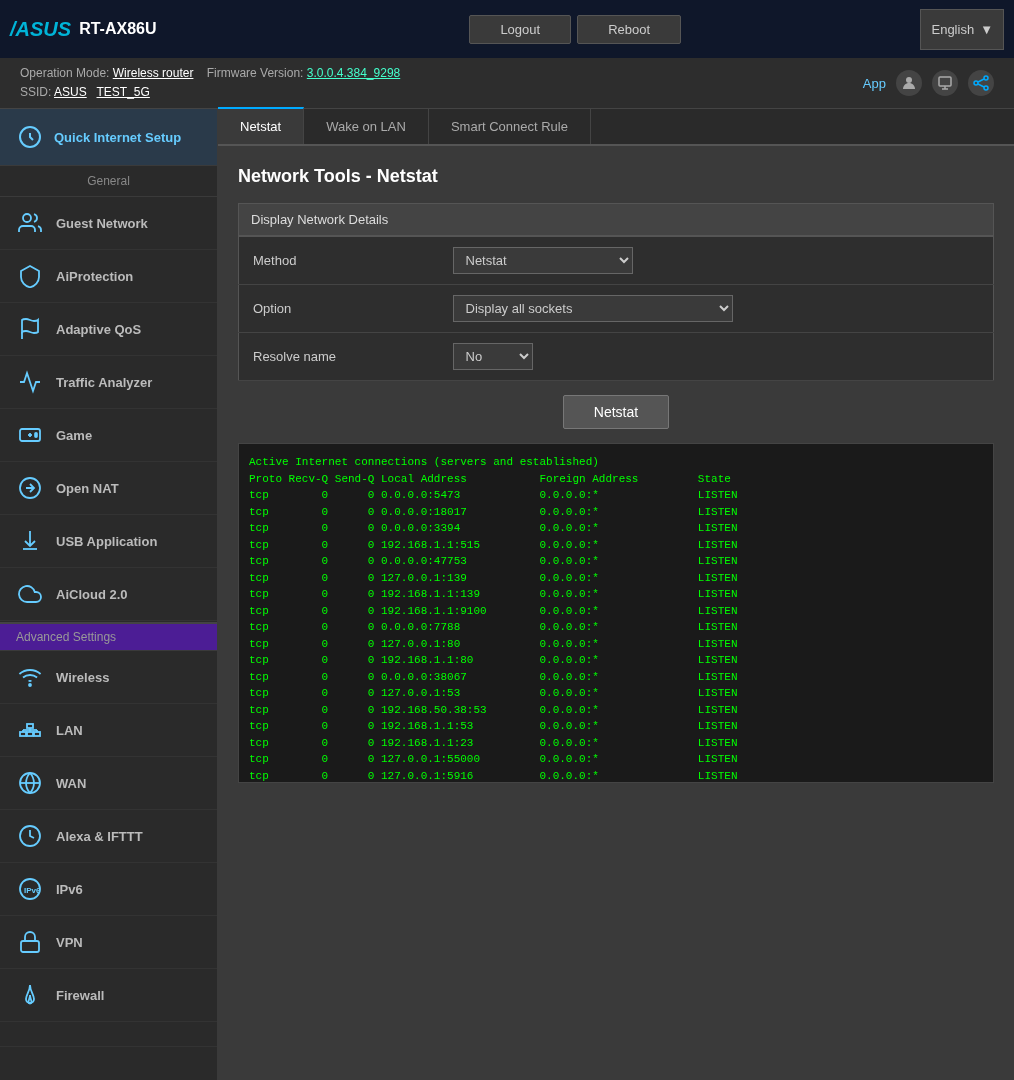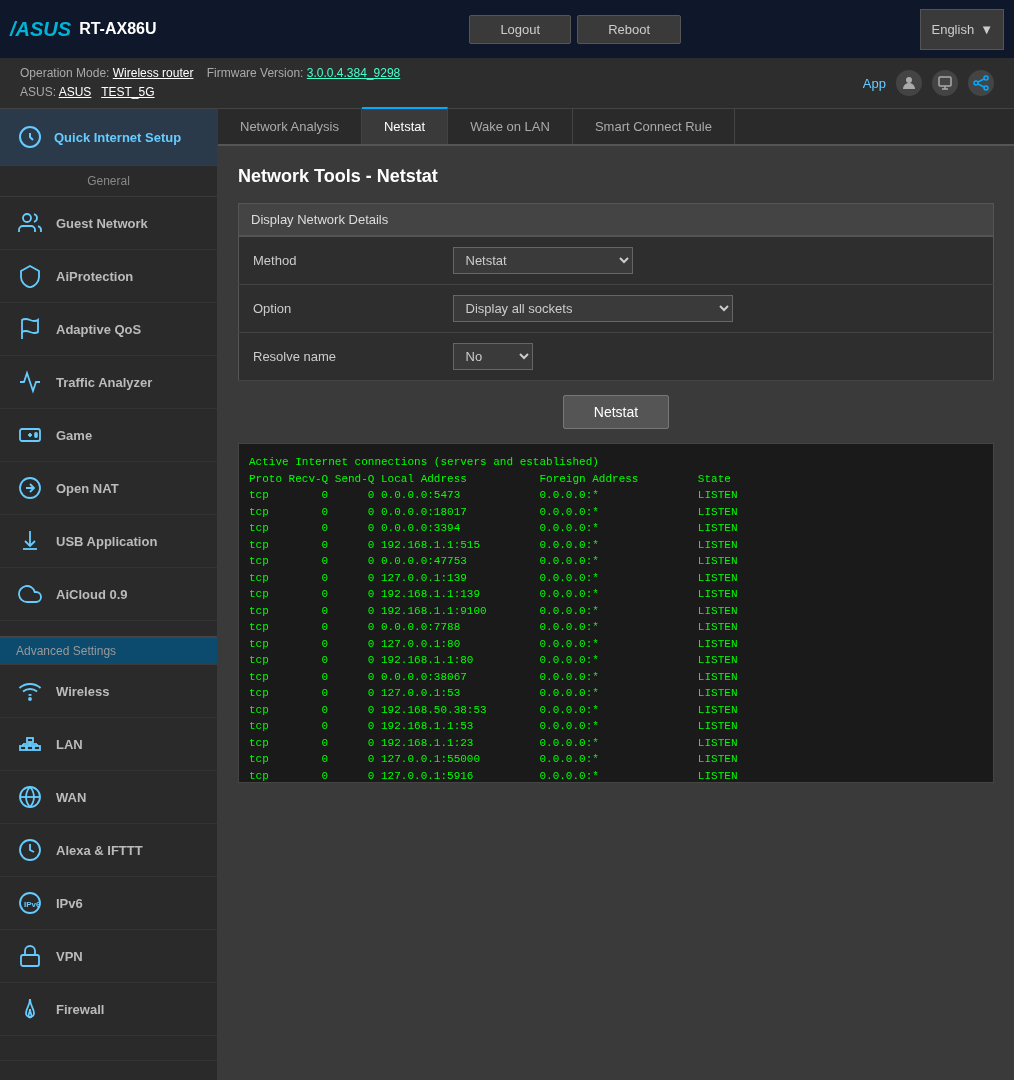--- a/index.html
+++ b/index.html
@@ -285,27 +285,27 @@
     }
     .output-area::-webkit-scrollbar-track {
       background: #333;
     }
     .output-area::-webkit-scrollbar-thumb {
       background: #666;
     }
 
     
     .adv-section {
-      background: #0c4a6e;
+      background: #4c1d95;
       padding: 6px 0 6px 16px;
       color: #999;
       font-size: 12px;
       border-bottom: 1px solid #3a3a3a;
       border-top: 2px solid #444;
-      margin-top: 15px;
+      margin-top: 1px;
     }
   </style>
 </head>
 <body>
 
 <div class="top-bar">
   <div class="logo-area">
     <span class="logo-asus">/ASUS</span>
     <span class="logo-model">RT-AX86U</span>
   </div>
@@ -324,21 +324,21 @@
 <div class="info-bar">
   <div>
     <div class="info-text">
       <span>Operation Mode:</span>
       <span style="color:#fff; text-decoration:underline;">Wireless router</span>
       &nbsp;&nbsp;
       <span>Firmware Version:</span>
       <span class="fw-link">3.0.0.4.384_9298</span>
     </div>
     <div class="info-text">
-      <span>ASUS:</span>
+      <span>SSID:</span>
       <span class="info-link">ASUS</span>
       &nbsp;
       <span class="info-link">TEST_5G</span>
     </div>
   </div>
   <div class="info-icons">
     <span class="app-label">App</span>
     <div class="icon-circle">
       <svg width="16" height="16" viewBox="0 0 16 16" fill="#aaa">
           <circle cx="8" cy="5" r="3"></circle>
@@ -453,21 +453,21 @@
       </div>
       <span>USB Application</span>
     </div>
 
     <div class="sidebar-item">
       <div class="sidebar-icon">
         <svg width="24" height="24" viewBox="0 0 24 24" fill="none" stroke="#6cf" stroke-width="1.8">
             <path d="M18 10h-1.26A8 8 0 1 0 9 20h9a5 5 0 0 0 0-10z"></path>
           </svg>
       </div>
-      <span>AiCloud 0.9</span>
+      <span>AiCloud 2.0</span>
     </div>
 
     <div class="adv-section">Advanced Settings</div>
 
     <div class="sidebar-item">
       <div class="sidebar-icon">
         <svg width="24" height="24" viewBox="0 0 24 24" fill="none" stroke="#6cf" stroke-width="1.8">
             <path d="M1.42 9a16 16 0 0 1 21.16 0"></path>
             <path d="M5 12.55a11 11 0 0 1 14.08 0"></path>
             <path d="M10.54 16.1a6 6 0 0 1 2.92 0"></path>
@@ -547,23 +547,20 @@
     <div class="sidebar-item">
       
       
     </div>
 
   </div>
 
   <div class="content-area">
 
     <div class="tab-bar">
-      <div class="tab">
-        <span>Network Analysis</span>
-      </div>
       <div class="tab active">
         <span>Netstat</span>
       </div>
       <div class="tab">
         <span>Wake on LAN</span>
       </div>
       <div class="tab">
         <span>Smart Connect Rule</span>
       </div>
     </div>

